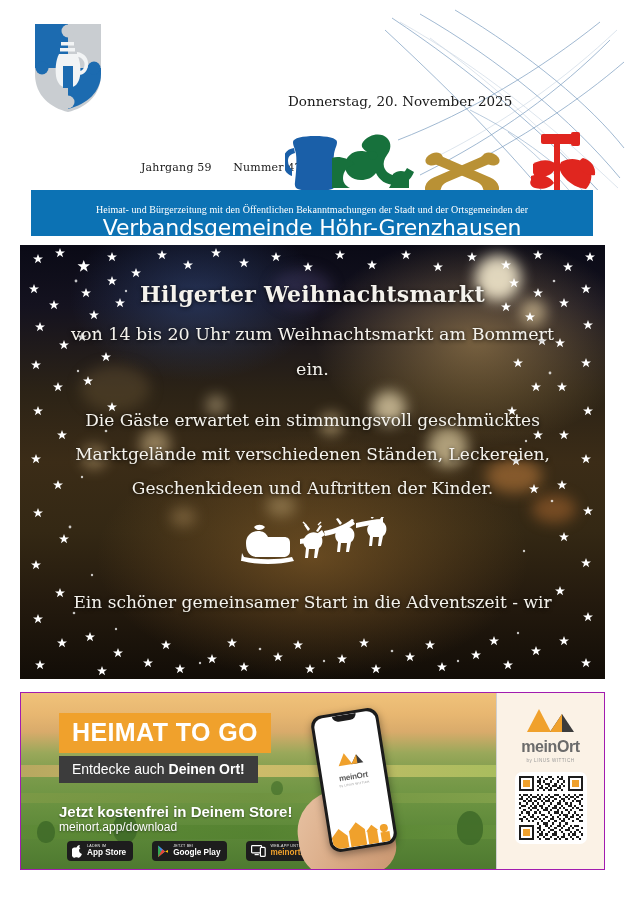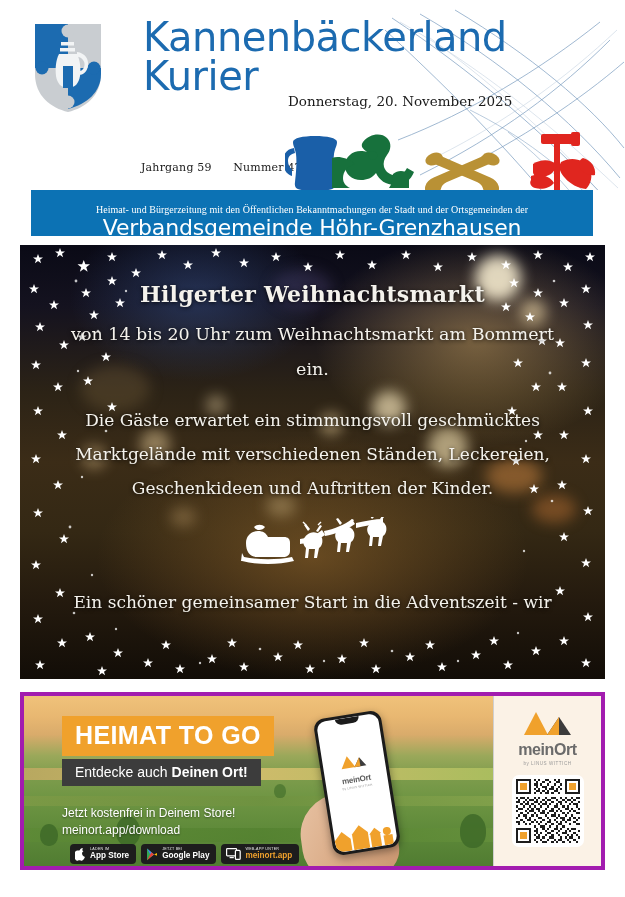--- a/index.html
+++ b/index.html
@@ -182,21 +182,21 @@
     pointer-events: none;
   }
 
   
   .meinort-ad {
     position: absolute;
     left: 20px;
     top: 692px;
     width: 585px;
     height: 178px;
-    border: 4px solid #a21caf;
+    border: 1px solid #a21caf;
     box-sizing: border-box;
     overflow: hidden;
     background: #f7efe3;
   }
   .ad-photo {
     position: absolute;
     left: 0; top: 0;
     width: 476px; height: 176px;
     overflow: hidden;
     background:
@@ -242,39 +242,39 @@
     font-size: 14px;
     padding: 5px 13px 6px 13px;
     font-family: "Liberation Sans", sans-serif;
   }
   .subhead-box b { font-weight: 700; }
   .cta-strong {
     position: absolute;
     left: 38px;
     top: 110px;
     color: #ffffff;
-    font-size: 12px;
-    font-weight: 400;
+    font-size: 15px;
+    font-weight: 700;
     text-shadow: 0 1px 2px rgba(0,0,0,0.45);
   }
   .cta-url {
     position: absolute;
     left: 38px;
     top: 127px;
     color: #ffffff;
     font-size: 12px;
     text-shadow: 0 1px 2px rgba(0,0,0,0.45);
     text-align: center;
   }
   .badges {
     position: absolute;
     left: 46px;
     top: 148px;
     display: flex;
-    gap: 5px;
+    gap: 19px;
     align-items: center;
   }
   .badge {
     background: #1d1d1d;
     border-radius: 4px;
     height: 20px;
     display: flex;
     align-items: center;
     gap: 4px;
     padding: 0 7px 0 5px;
@@ -437,26 +437,20 @@
     <circle cx="35" cy="80" r="6.5" fill="#c9cdd1"></circle>
     <g fill="#f2f4f5">
       <path d="M28 20 h13 v3.5 h-13 z"></path>
       <path d="M27 26 h15 v3.5 h-15 z"></path>
       <path d="M26 32 c-3 6 -4 14 -3 22 c1 7 5 12 12 12 c7 0 11 -5 12 -12 c1 -8 0 -16 -3 -22 z"></path>
     </g>
     <path d="M44 30 c8 1 12 7 11 14 c-1 6 -5 9 -9 9 l0 -4 c3 0 5 -2 5.5 -5.5 c0.5 -4 -2 -8 -7.5 -9 z" fill="#f2f4f5"></path>
     <path d="M30 44 h10 v22 h-10 z" fill="#1c6bb0"></path>
   </svg>
 
-  <div class="title-block">
-    <div class="paper-title">
-      <span>Kannenbäckerland</span>
-      <span class="line2">Kurier</span>
-    </div>
-  </div>
 
   <div class="issue-date">Donnerstag, 20. November 2025</div>
 
   <div class="issue-line">
     <span>Jahrgang 59</span>
     <span class="gap"></span>
     <span>Nummer 47</span>
   </div>
 
   <svg class="emblem-row" viewBox="0 0 330 62">

